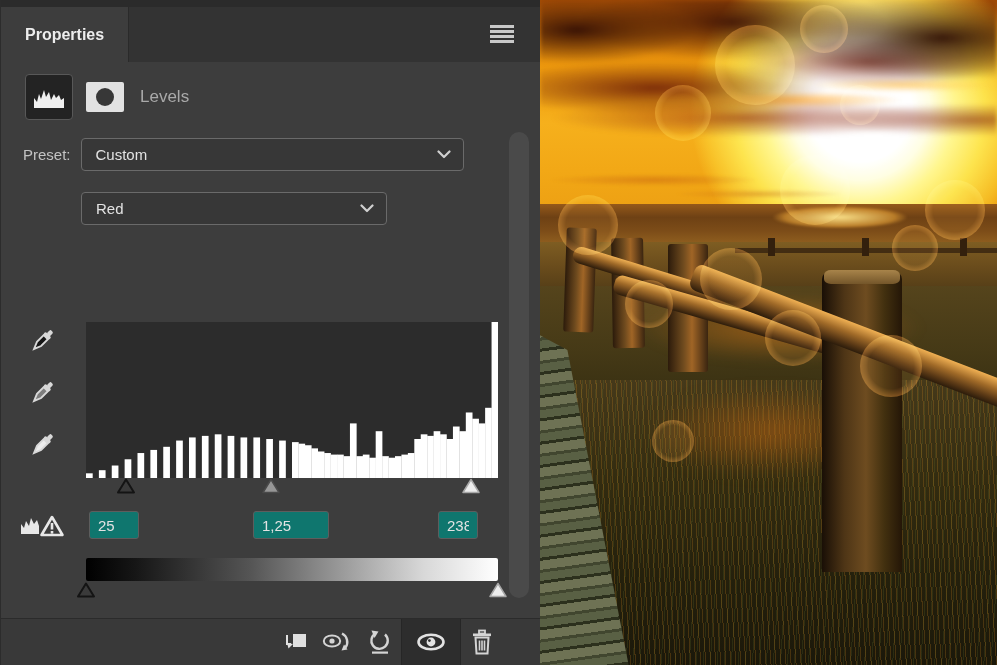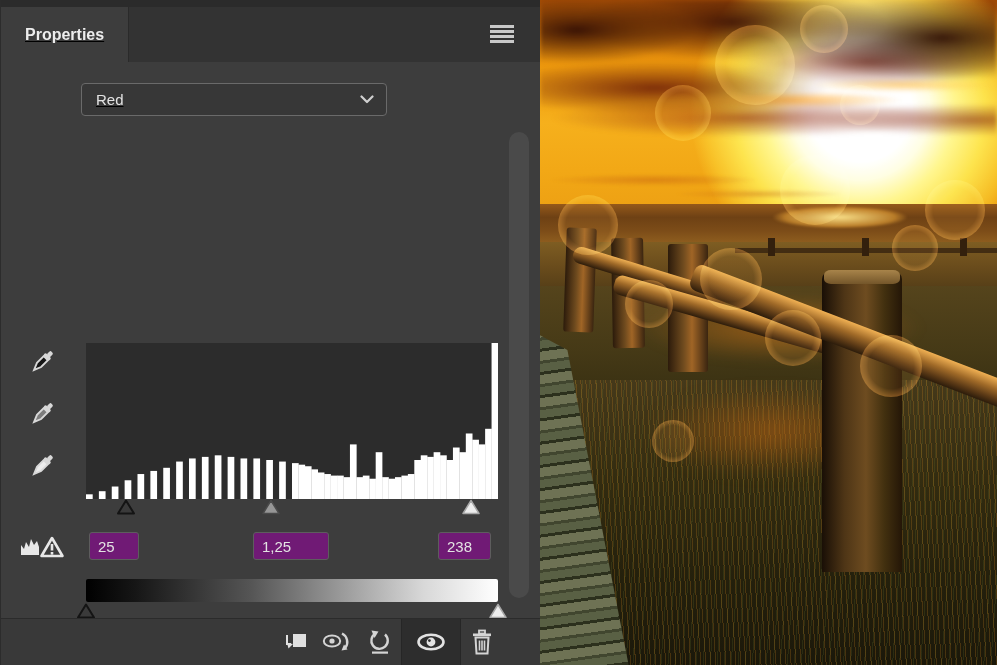--- a/index.html
+++ b/index.html
@@ -2,21 +2,21 @@
 <html><head>
 <meta charset="utf-8">
 <style>
   * { margin:0; padding:0; box-sizing:border-box; }
   html,body { width:997px; height:665px; overflow:hidden; background:#222;
     font-family:"Liberation Sans", sans-serif; }
   .app { display:flex; width:997px; height:665px; }
 
   
   .panel { position:relative; width:540px; height:665px; background:#3d3d3d;
-    border-left:1px solid #2c2c2c; flex:0 0 540px;text-decoration:underline; }
+    border-left:1px solid #2c2c2c; flex:0 0 540px; }
   .top-strip { height:7px; background:#2b2b2b; }
   .tabbar { position:relative; height:55px; background:#333333; display:flex; align-items:stretch; }
   .tab { display:flex; align-items:center; padding:0 22px; font-size:16px; color:#9c9c9c; cursor:pointer; }
   .tab.active { background:#3d3d3d; color:#ededed; font-weight:bold; padding:0 24px; }
   .tab-divider { width:1px; background:#2a2a2a; height:100%; }
   .hamburger { position:absolute; right:26px; top:18px; width:24px; height:18px; cursor:pointer; }
   .hamburger span { display:block; height:2.5px; background:#c9c9c9; margin-bottom:2.5px; }
 
   .panel-body { position:relative; height:530px; }
 
@@ -48,21 +48,21 @@
   
   .droppers { position:absolute; left:26px; top:262px; width:32px; }
   .dropper { width:32px; height:32px; margin-bottom:16px; cursor:pointer; }
   .hist-box { position:absolute; left:85px; top:260px; width:412px; height:156px; background:#2c2c2c; }
   .hist-box svg { display:block; width:100%; height:100%; }
 
   .slider-row { position:absolute; left:85px; top:416px; width:412px; height:18px; }
   .tri { position:absolute; top:0; transform:translateX(-50%); cursor:pointer; }
 
   .inputs-row { position:absolute; left:0; top:449px; width:540px; height:28px; }
-  .num-input { position:absolute; height:28px; background:#701a75; border:1px solid #5d5d5d;
+  .num-input { position:absolute; height:28px; background:#0f766e; border:1px solid #5d5d5d;
     border-radius:3px; color:#e3e3e3; font-size:15px; font-family:"Liberation Sans",sans-serif;
     padding:0 8px; outline:none; }
   .warn-icon { position:absolute; left:18px; top:-3px; }
 
   .grad-wrap { position:absolute; left:85px; top:496px; width:412px; height:23px;
     background:linear-gradient(90deg,#000 0%,#161616 12%,#555 40%,#9a9a9a 62%,#d8d8d8 82%,#fff 100%);
     border-radius:2px; }
   .out-slider-row { position:absolute; left:85px; top:520px; width:412px; height:18px; }
 
   .output-row { position:absolute; left:0; top:560px; width:540px; height:28px; }
@@ -158,21 +158,41 @@
       <div class="hamburger">
         <span></span>
           <span></span>
           <span></span>
           <span></span>
       </div>
     </div>
 
     <div class="panel-body">
 
-
+      <div class="header-row">
+        <div class="hist-btn">
+          <svg class="icon-svg" width="34" height="26" viewBox="0 0 34 26">
+            <path d="M2 24 V14 l3 4 2-8 2 5 3-9 2 7 3-5 2 8 3-6 2 4 3-3 2 5 3-2 V24 Z" fill="#f0f0f0"></path>
+          </svg>
+        </div>
+        <div class="mask-btn">
+          <div class="mask-circle"></div>
+        </div>
+        <div class="header-title">Levels</div>
+      </div>
+
+      <div class="preset-row">
+        <span class="preset-label">Preset:</span>
+        <div class="select preset-select">
+          <span>Custom</span>
+          <svg class="chev" width="14" height="9" viewBox="0 0 14 9">
+            <path d="M1.5 1.5 L7 7 L12.5 1.5" fill="none" stroke="#d0d0d0" stroke-width="2.2" stroke-linecap="round" stroke-linejoin="round"></path>
+          </svg>
+        </div>
+      </div>
 
       <div class="channel-row">
         <div class="select channel-select">
           <span>Red</span>
           <svg class="chev" width="14" height="9" viewBox="0 0 14 9">
             <path d="M1.5 1.5 L7 7 L12.5 1.5" fill="none" stroke="#d0d0d0" stroke-width="2.2" stroke-linecap="round" stroke-linejoin="round"></path>
           </svg>
         </div>
       </div>
 
@@ -267,21 +287,21 @@
 
       <div class="inputs-row">
         <svg class="warn-icon" width="46" height="32" viewBox="0 0 46 32">
           <path d="M2 26 V16 l3 4 2-7 3 5 2-8 3 6 3-4 2 6 V26 Z" fill="#e8e8e8"></path>
           <path d="M33 9 L43.5 27 H22.5 Z" fill="none" stroke="#e8e8e8" stroke-width="2.6" stroke-linejoin="round"></path>
           <rect x="31.7" y="15" width="2.6" height="6.5" fill="#e8e8e8"></rect>
           <rect x="31.7" y="23" width="2.6" height="2.6" fill="#e8e8e8"></rect>
         </svg>
         <input class="num-input" style="left: 88px; width: 50px;" value="25">
         <input class="num-input" style="left: 252px; width: 76px;" value="1,25">
-        <input class="num-input" style="left: 437px; width: 53px;" value="238">
+        <input class="num-input" style="left: 437px; width: 40px;" value="238">
       </div>
 
       <div class="grad-wrap"></div>
       <div class="out-slider-row">
         <svg class="tri" width="19" height="16" viewBox="0 0 19 16" style="left:0%">
           <path d="M9.5 1.5 L17.5 14.5 L1.5 14.5 Z" fill="#3a3a3a" stroke="#141414" stroke-width="2" stroke-linejoin="round"></path>
         </svg>
         <svg class="tri" width="19" height="16" viewBox="0 0 19 16" style="left:100%">
           <path d="M9.5 1.5 L17.5 14.5 L1.5 14.5 Z" fill="#ededed" stroke="#a8a8a8" stroke-width="1.5" stroke-linejoin="round"></path>
         </svg>

